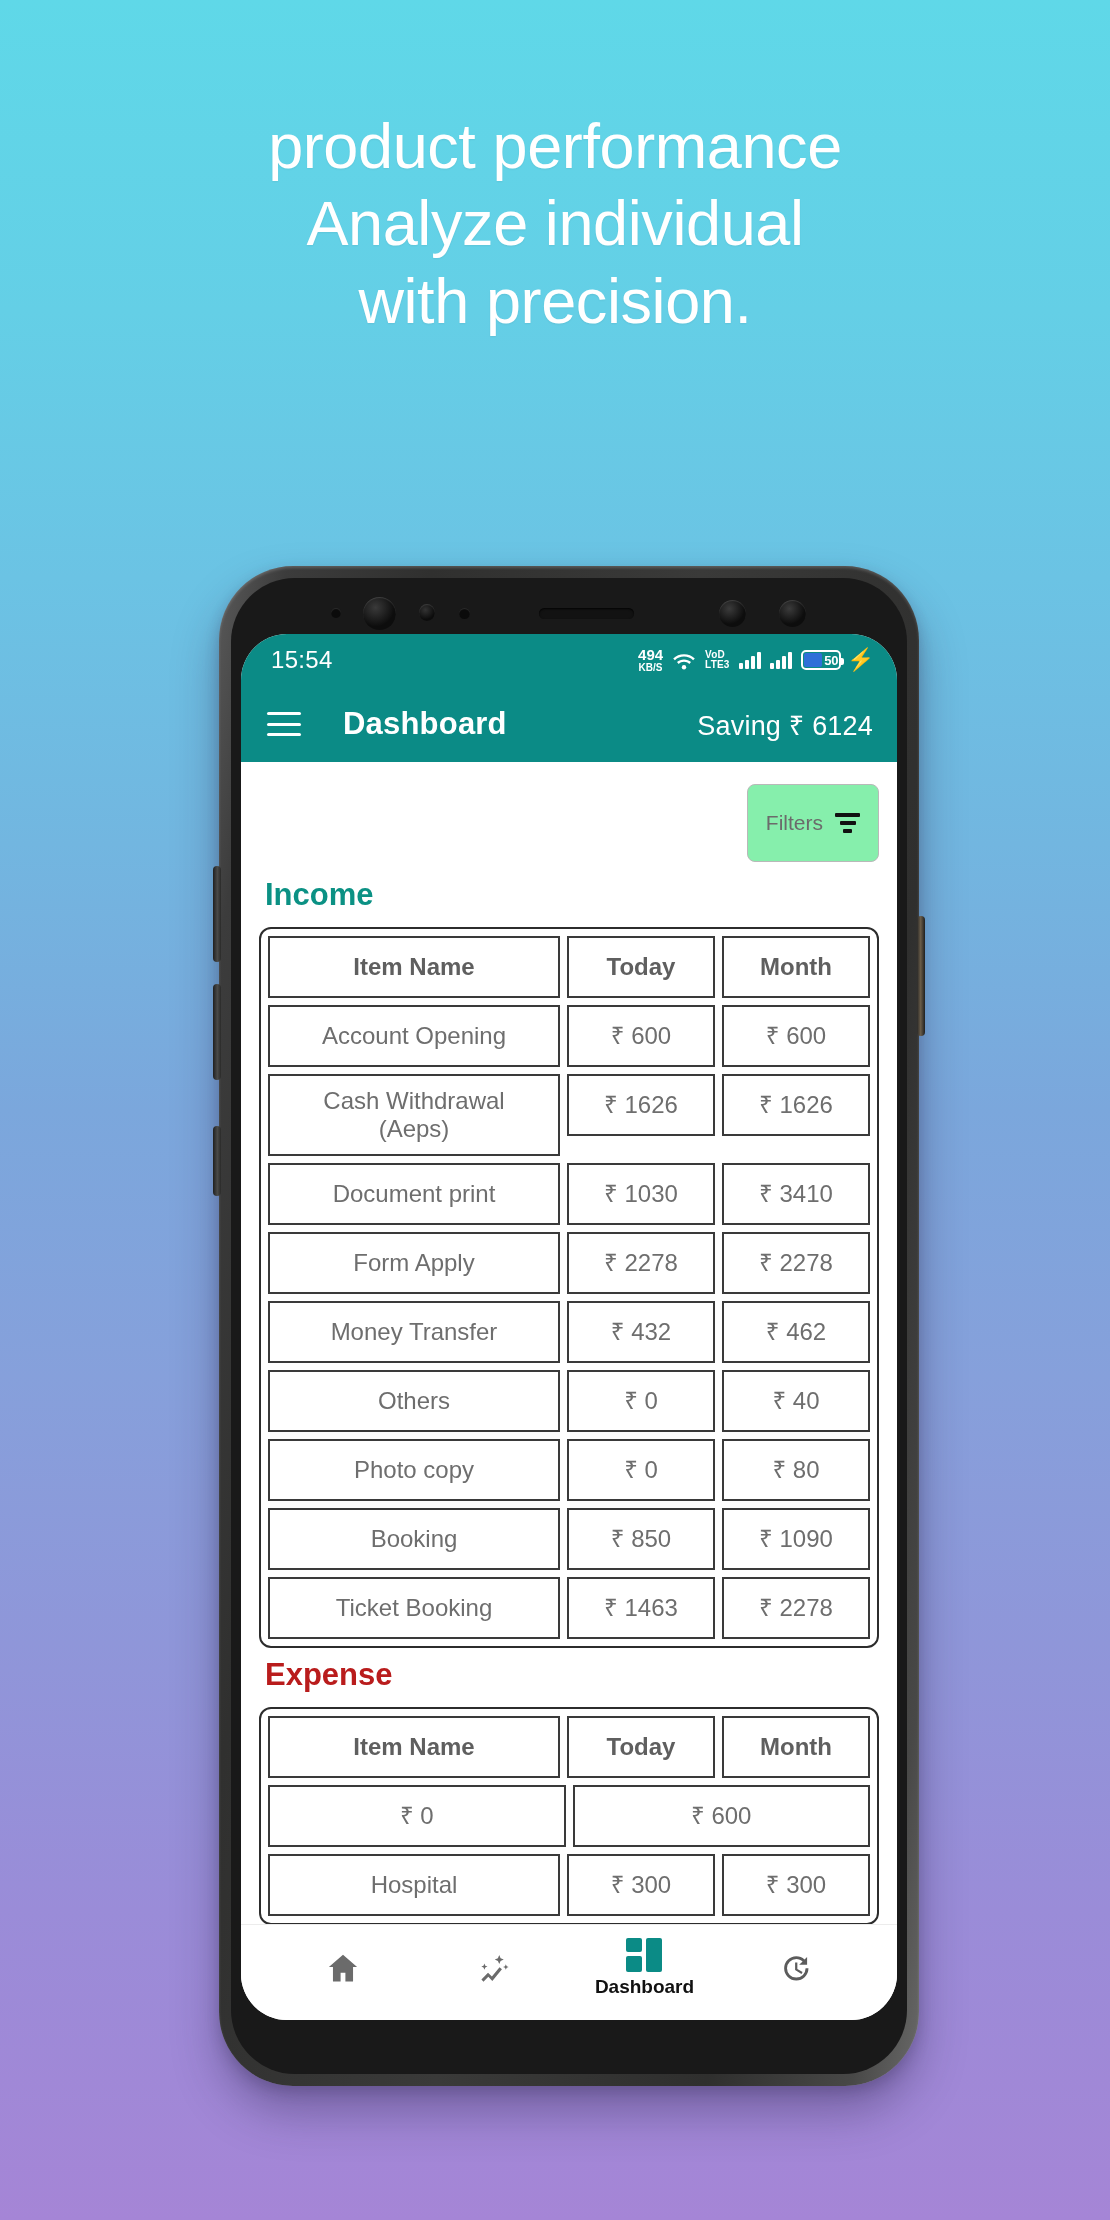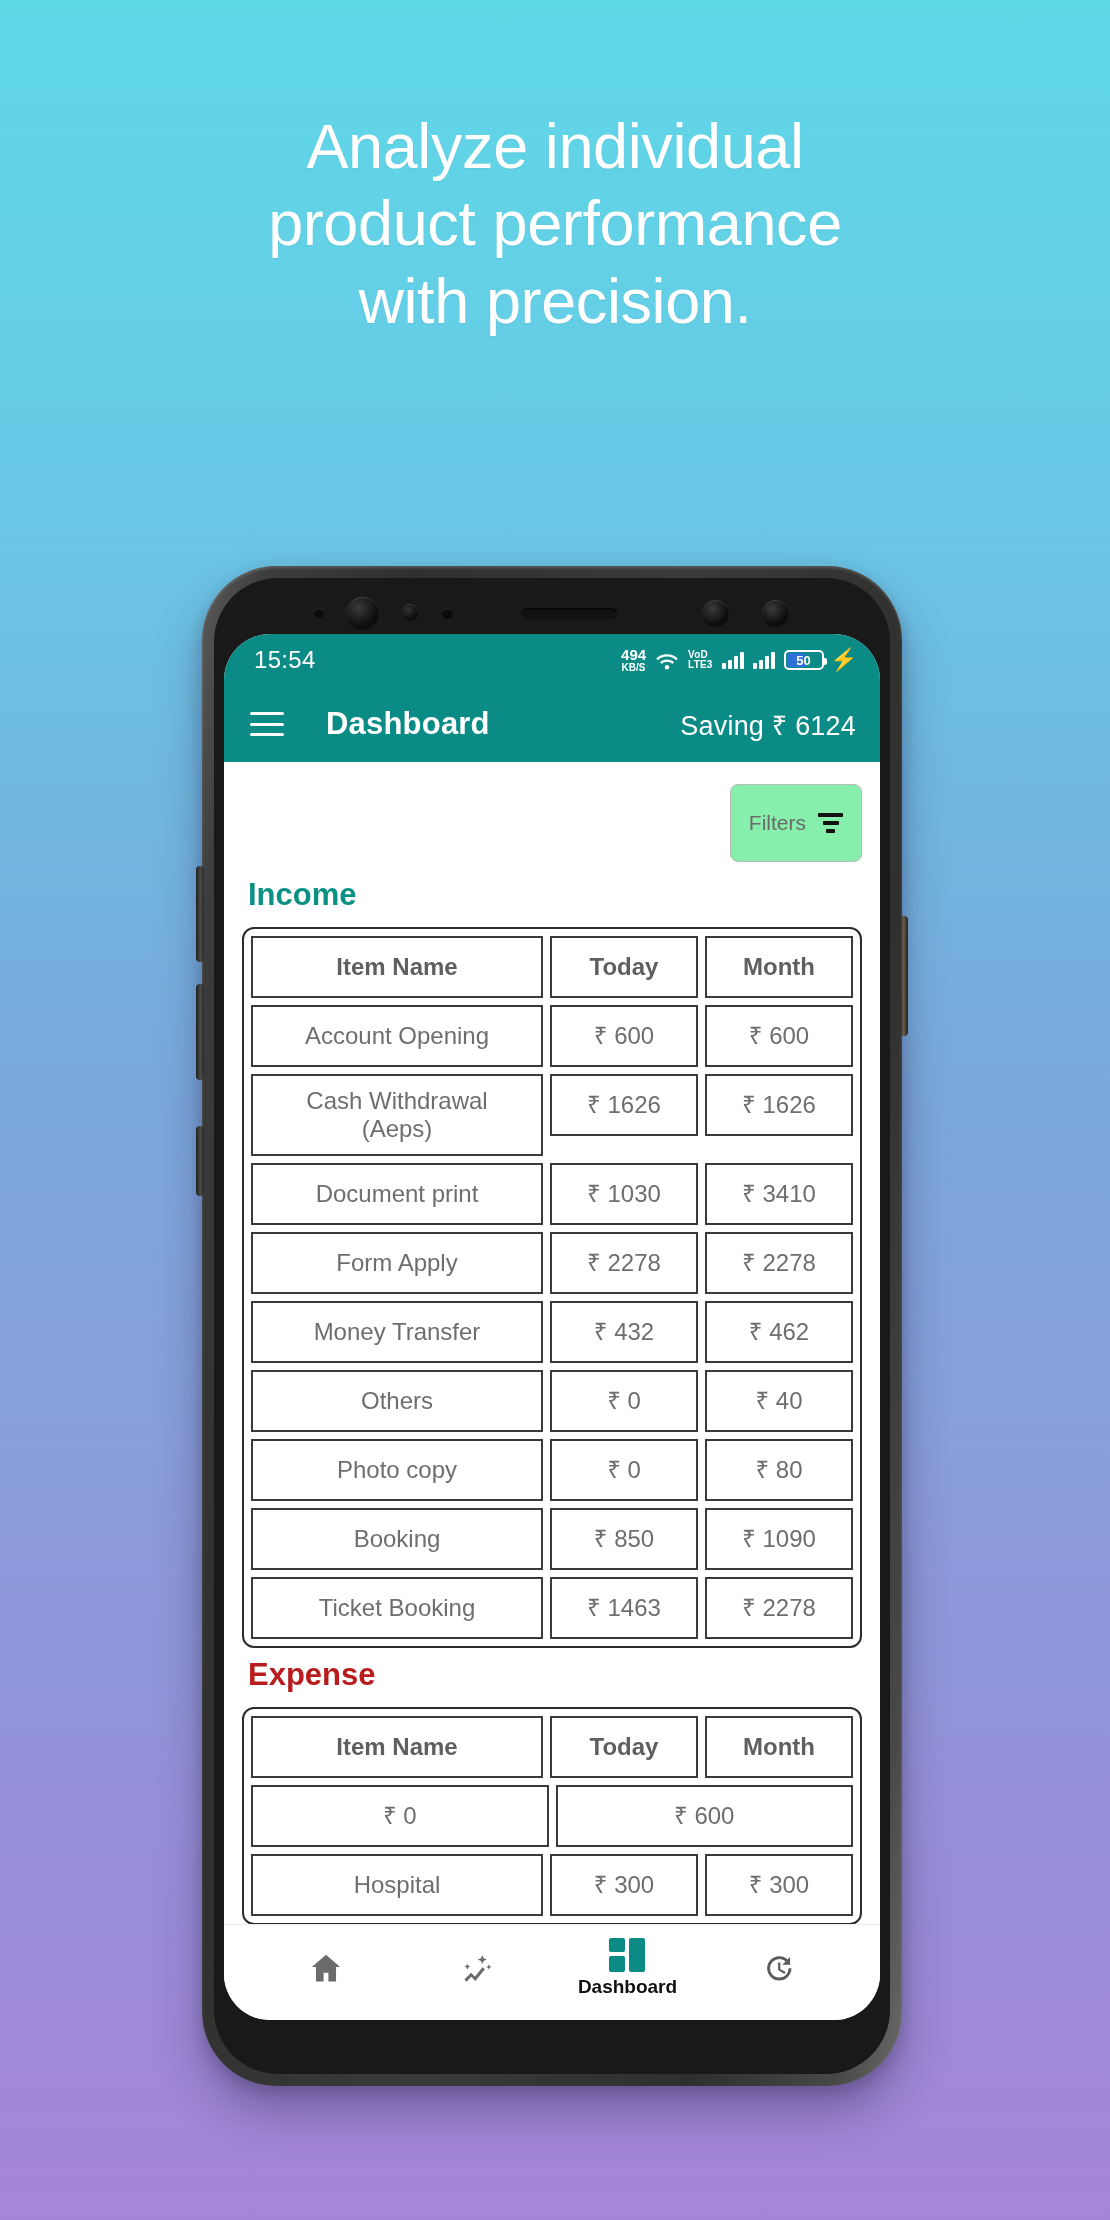--- a/index.html
+++ b/index.html
@@ -37,21 +37,21 @@
     line-height: 1.23;
     font-weight: 400;
     letter-spacing: -0.4px;
     text-shadow: 0 1px 2px rgba(0,0,0,0.06);
   }
   .headline .hl-line { display: block; }
 
   
   .phone {
     position: absolute;
-    left: 202px;
+    left: 219px;
     top: 566px;
     width: 700px;
     height: 1520px;
     text-decoration: underline;
   }
 
   .phone-frame {
     position: absolute;
     inset: 0;
     border-radius: 74px;
@@ -138,21 +138,21 @@
 
   .bars { display: flex; align-items: flex-end; gap: 2px; height: 18px; }
   .bars i { width: 4px; background: #fff; border-radius: 1px; display: block; }
   .bars i:nth-child(1) { height: 6px; }
   .bars i:nth-child(2) { height: 9px; }
   .bars i:nth-child(3) { height: 13px; }
   .bars i:nth-child(4) { height: 17px; }
 
   .sb-batt {
     border: 2px solid #fff; border-radius: 5px; width: 40px; height: 20px;
-    position: relative; display: flex; align-items: center; justify-content: center;
+    position: relative; display: flex; align-items: center; justify-content: flex-end;
   }
   .sb-batt::after { content: ""; position: absolute; right: -5px; top: 6px; width: 3px; height: 7px;
                     background: #fff; border-radius: 0 2px 2px 0; }
   .sb-batt-fill { position: absolute; left: 1px; top: 1px; bottom: 1px; width: 50%;
                   background: #2f6fd8; border-radius: 2px; }
   .sb-batt-txt { position: relative; font-size: 13px; font-weight: 700; color: #fff; }
   .sb-bolt { color: #4a5cf0; font-size: 22px; line-height: 1; margin-left: -2px; }
 
   
   .appbar {
@@ -241,22 +241,22 @@
                grid-template-columns: 16px 16px; grid-template-rows: 14px 16px;
                gap: 4px; }
   .grid-icon b { display: block; background: #0b8b86; border-radius: 2px; }
   .grid-icon b.t { grid-row: span 1; }
   .grid-icon b.tall { grid-row: span 2; height: 34px; }
 </style>
 </head>
 <body>
 
 <div class="headline">
+  <span class="hl-line">product performance</span>
   <span class="hl-line">Analyze individual</span>
-  <span class="hl-line">product performance</span>
   <span class="hl-line">with precision.</span>
 </div>
 
 <div class="phone">
   <div class="phone-frame"></div>
   <div class="phone-inner"></div>
 
   <div class="btn-side btn-vol-up"></div>
   <div class="btn-side btn-vol-down"></div>
   <div class="btn-side btn-bixby"></div>

